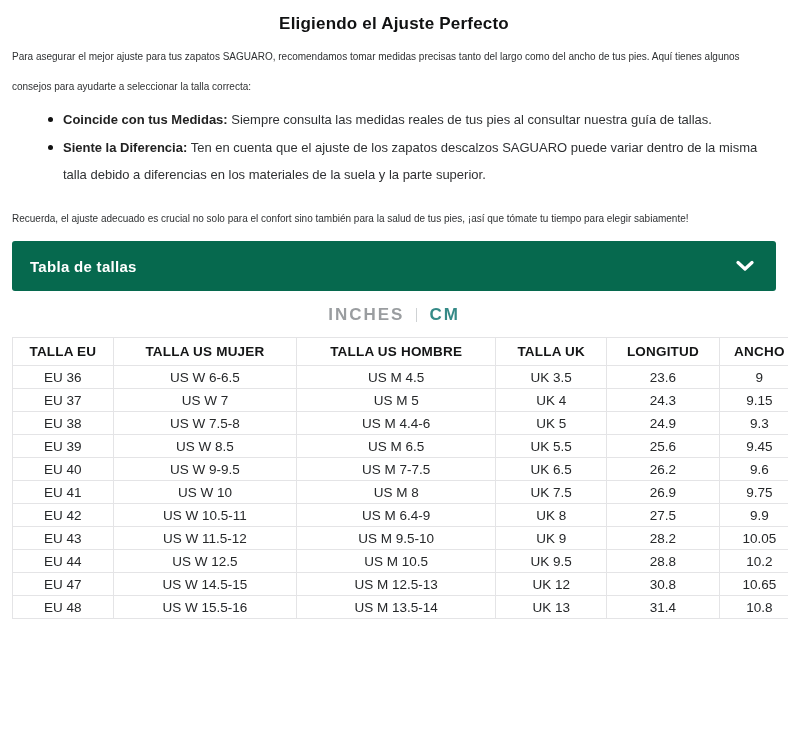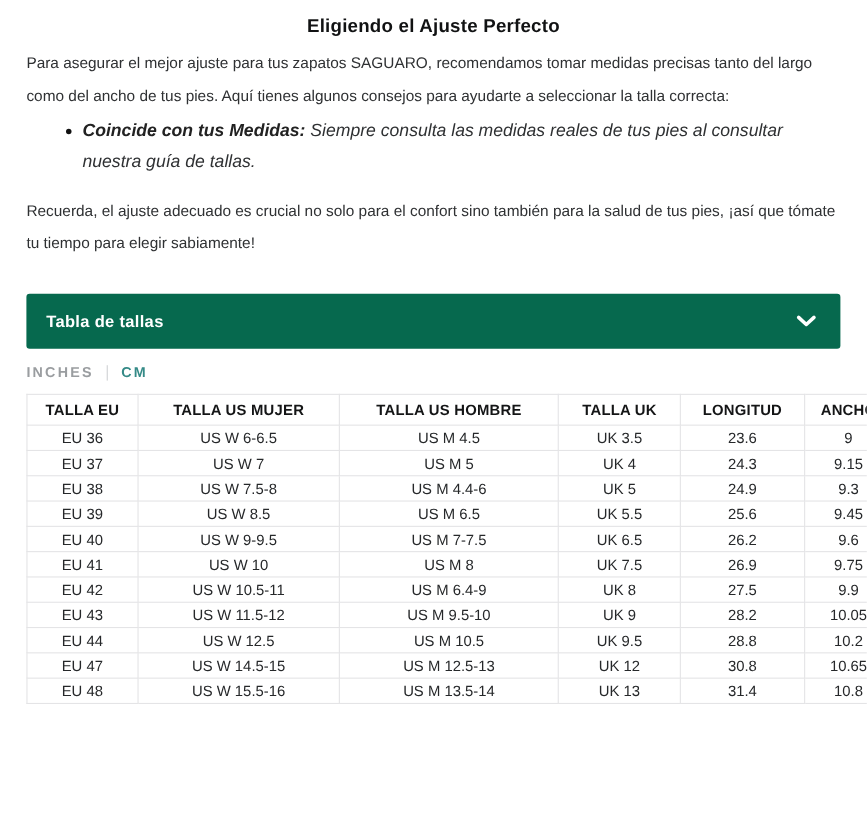--- a/index.html
+++ b/index.html
@@ -11,84 +11,84 @@
     --heading:#111213;
   }
   *{box-sizing:border-box;}
   html,body{margin:0;padding:0;background:#ffffff;}
   body{
     width:788px;
     font-family:"Liberation Sans","DejaVu Sans",sans-serif;
     color:var(--text);
     -webkit-font-smoothing:antialiased;
   }
-  .container{padding:0 24px;}
+  .container{padding:0 12px;}
 
   .page-title{
     font-size:17px;
     font-weight:bold;
     color:var(--heading);
     text-align:center;
     margin:14px 0 8px 0;
     letter-spacing:.2px;
   }
   .intro, .outro{
-    font-size:14px;
+    font-size:10px;
     line-height:30px;
     margin:8px 0 0 0;
   }
   .tips-list{
     list-style:none;
     margin:4px 0 0 0;
     padding:0 0 0 36px;
   }
   .tips-list li{
     position:relative;
-    font-size:16px;
+    font-size:13px;
     line-height:27.5px;
     padding-left:15px;
-    font-style:italic;
   }
   .bullet-dot{
     position:absolute;
     left:0;
     top:11px;
     width:5px;
     height:5px;
     border-radius:50%;
     background:#111;
   }
   .b{font-weight:bold;color:#222;}
   .outro{margin-top:16px;line-height:28.5px;}
 
   .accordion{
-    margin-top:33px;
+    margin-top:8px;
     height:50px;
     background:var(--green);
     border-radius:3px;
     display:flex;
     align-items:center;
     justify-content:space-between;
     padding:0 22px 0 18px;
     cursor:pointer;
   }
   .accordion-label{
     color:#ffffff;
     font-weight:bold;
     font-size:15px;
     letter-spacing:.3px;
   }
   .chevron{display:flex;align-items:center;}
 
   .unit-toggle{
     display:flex;
     align-items:center;
+    justify-content:center;
     gap:12px;
     margin:14px 0 12px 0;
-    font-size:13px;
+    font-size:17px;
     font-weight:bold;
     letter-spacing:2px;
   }
   .unit-option{cursor:pointer;}
   .unit-inactive{color:var(--gray-inactive);}
   .unit-active{color:var(--teal);}
   .unit-divider{
     width:1px;
     height:14px;
     background:#cfd2d4;
@@ -126,20 +126,25 @@
 
   <h1 class="page-title">Eligiendo el Ajuste Perfecto</h1>
 
   <p class="intro">Para asegurar el mejor ajuste para tus zapatos SAGUARO, recomendamos tomar medidas precisas tanto del largo como del ancho de tus pies. Aquí tienes algunos consejos para ayudarte a seleccionar la talla correcta:</p>
 
   <ul class="tips-list">
     <li>
       <span class="bullet-dot"></span>
       <span class="b">Coincide con tus Medidas:</span>
       <span>Siempre consulta las medidas reales de tus pies al consultar nuestra guía de tallas.</span>
+    </li>
+    <li>
+      <span class="bullet-dot"></span>
+      <span class="b">Siente la Diferencia:</span>
+      <span>Ten en cuenta que el ajuste de los zapatos descalzos SAGUARO puede variar dentro de la misma talla debido a diferencias en los materiales de la suela y la parte superior.</span>
     </li>
   </ul>
 
   <p class="outro">Recuerda, el ajuste adecuado es crucial no solo para el confort sino también para la salud de tus pies, ¡así que tómate tu tiempo para elegir sabiamente!</p>
 
   <div class="accordion">
     <span class="accordion-label">Tabla de tallas</span>
     <span class="chevron">
       <svg width="18" height="12" viewBox="0 0 18 12" fill="none">
         <path d="M2 2.5 L9 9 L16 2.5" stroke="#ffffff" stroke-width="3.2" stroke-linecap="round" stroke-linejoin="round"></path>

